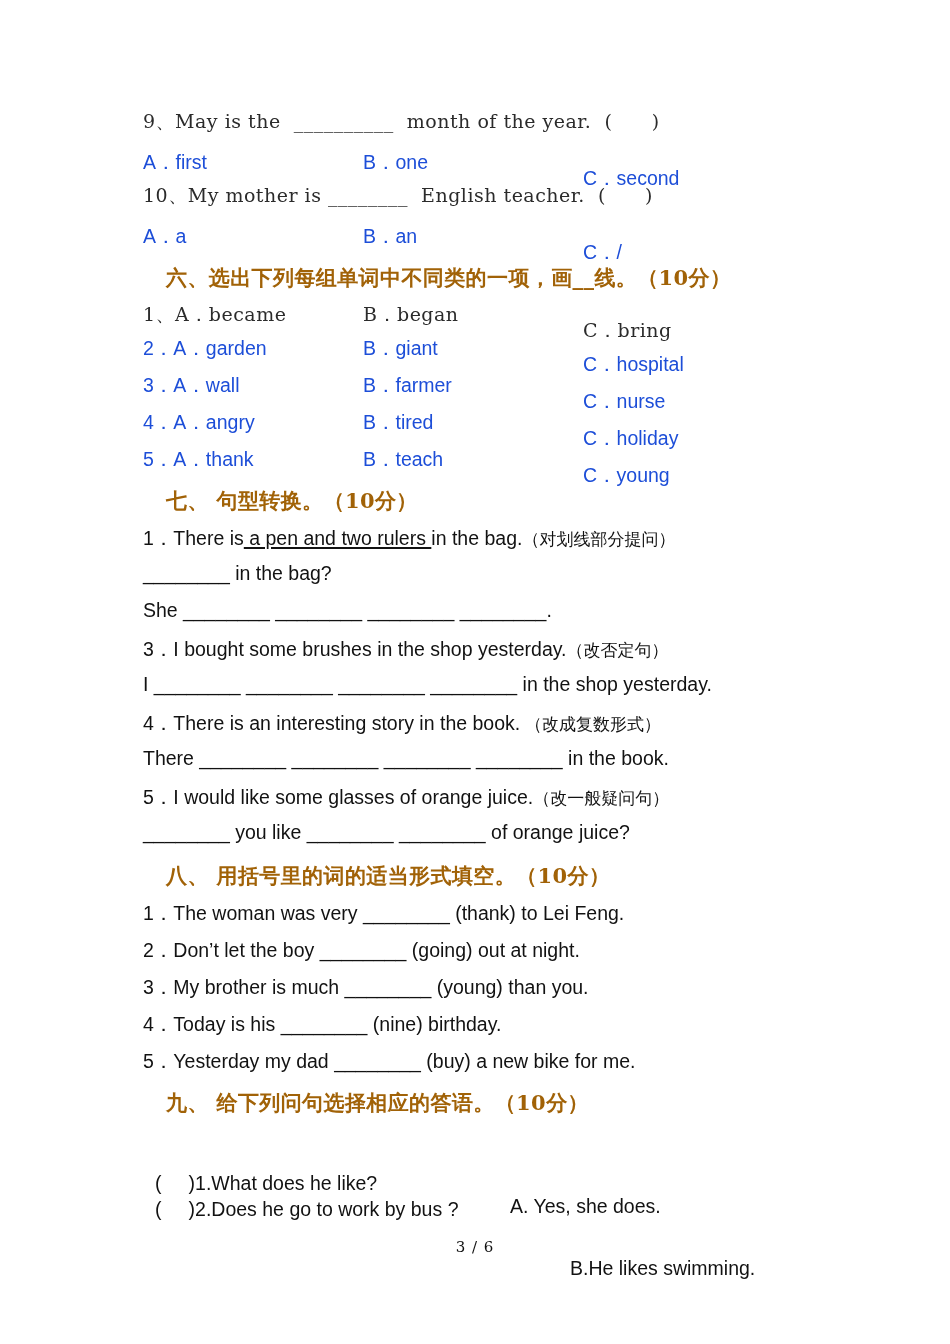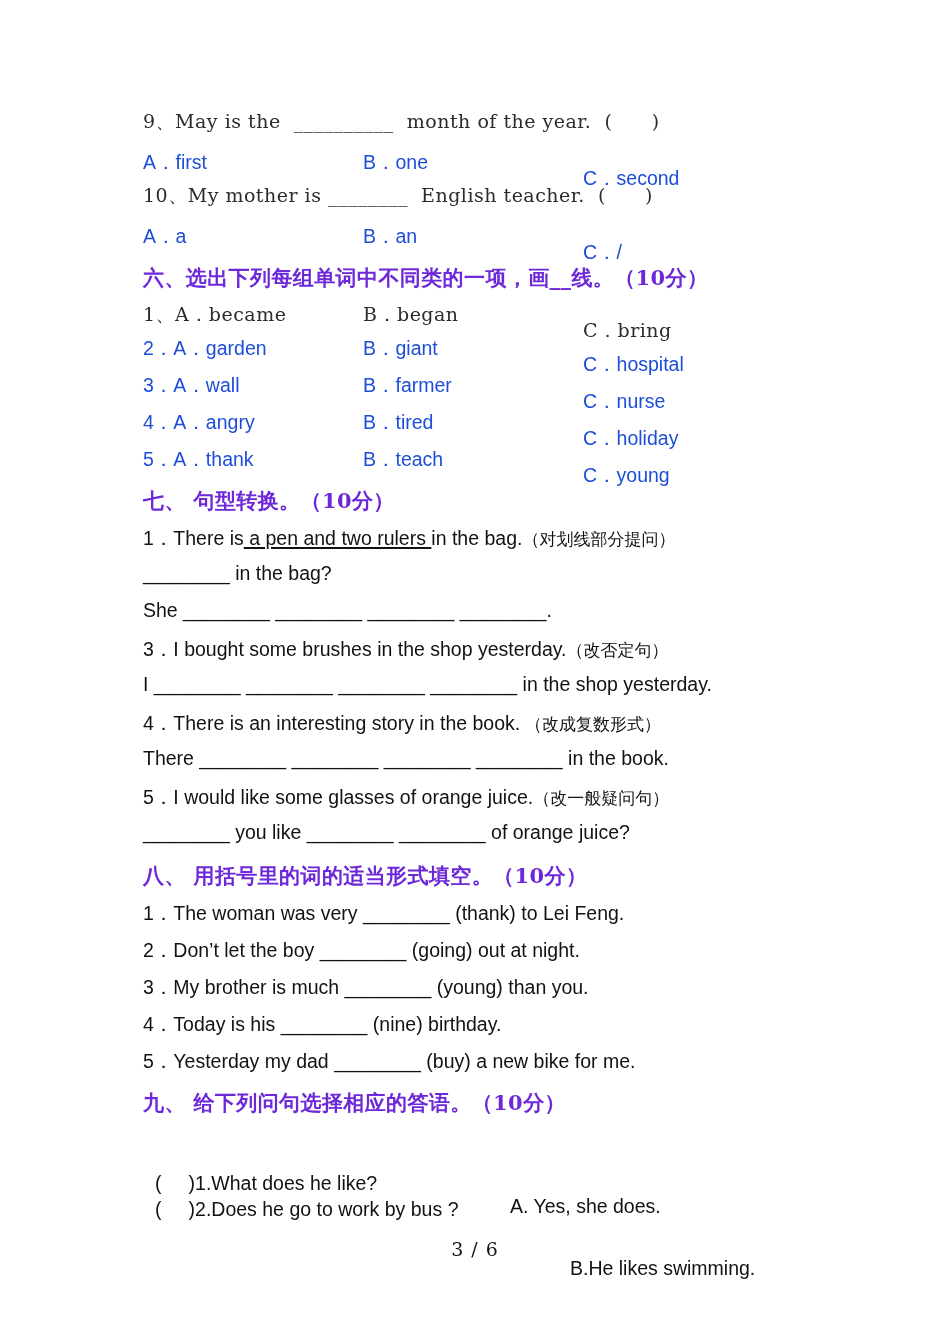--- a/index.html
+++ b/index.html
@@ -50,23 +50,24 @@
   .sans {
     font-family: "Liberation Sans", sans-serif;
     font-size: 19.5px;
     color: #1d4ed8;
   }
 
   .heading {
     font-family: "DejaVu Serif", "Liberation Serif", serif;
     font-weight: bold;
     font-size: 21px;
-    color: #6d28d9;
+    color: #a16207;
     letter-spacing: 0.4px;
     white-space: pre;
+    margin-left: 23px;
   }
 
   
   .optrow {
     position: relative;
     height: 37px;
   }
   .optrow > span {
     position: absolute;
     top: 0;
@@ -118,21 +119,21 @@
   .match-row .q { position: absolute; left: 12px; }
   .match-row .ans { position: absolute; }
 
   .footer {
     position: absolute;
     left: 0;
     top: 1238px;
     width: 950px;
     text-align: center;
     font-family: "DejaVu Serif", "Liberation Serif", serif;
-    font-size: 19px;
+    font-size: 15px;
     color: #111111;
     letter-spacing: 1px;
   }
 </style>
 </head>
 <body>
 
 <div class="page">
 
   <div class="content">

